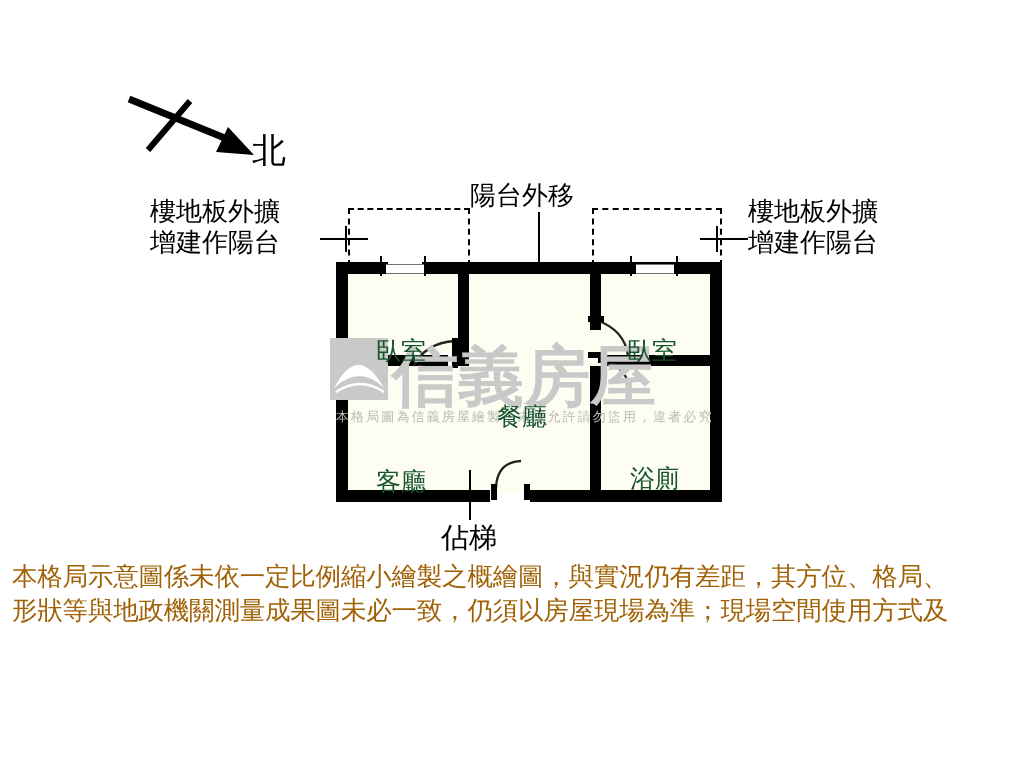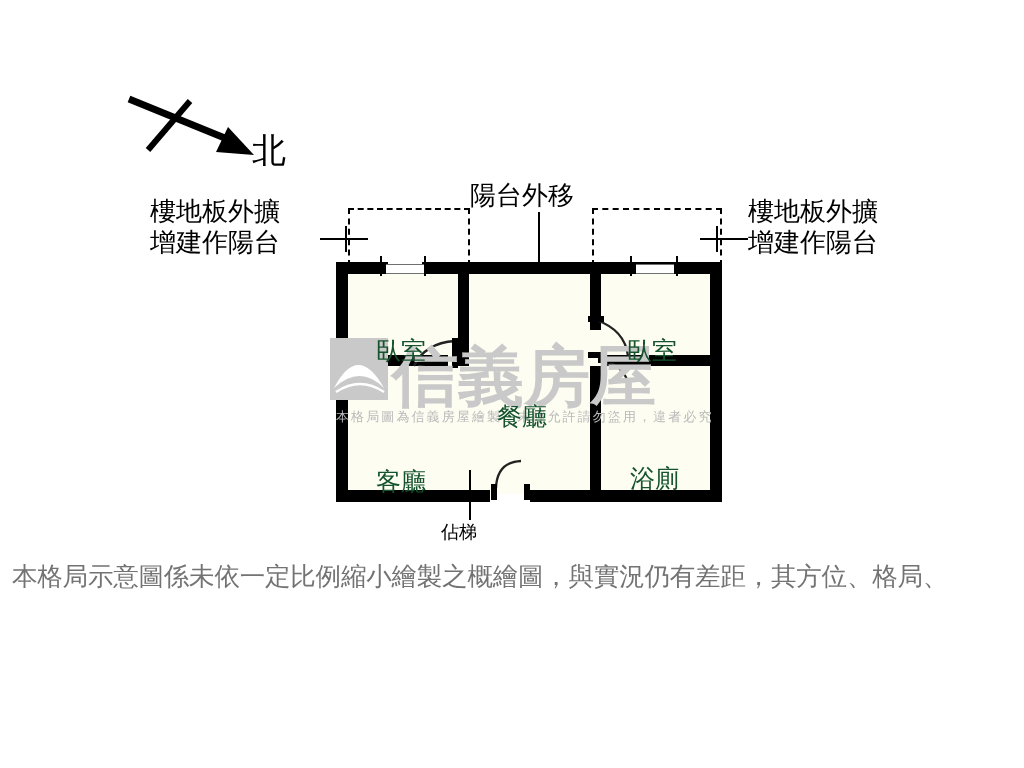--- a/index.html
+++ b/index.html
@@ -43,21 +43,21 @@
     font-size: 26px;
     text-align: left;
   }
   #right-ext-label {
     left: 748px; top: 196px;
     font-size: 26px;
     text-align: left;
   }
   #stairs-label {
     left: 441px; top: 521px;
-    font-size: 18px;
+    font-size: 28px;
   }
 
   .room-label {
     font-family: Liberation Sans, sans-serif;
     color: #14532d;
     font-size: 25px;
     white-space: nowrap;
     margin-top: 37px;
   }
   #room-bed-left  { left: 376px; top: 297px; }
@@ -66,21 +66,21 @@
   #room-living    { left: 376px; top: 428px; }
   #room-bath      { left: 630px; top: 425px; }
 
   
   #disclaimer {
     left: 12px; top: 560px;
     width: 1000px;
     font-family: "DejaVu Serif", "Liberation Serif", serif;
     font-size: 25.5px;
     line-height: 1.33;
-    color: #737373;
+    color: #a16207;
     letter-spacing: -0.2px;
   }
   #disclaimer div { white-space: nowrap; }
 
   
   #watermark {
     left: 330px; top: 336px;
     width: 372px; height: 90px;
     opacity: 1;
     pointer-events: none;
@@ -246,15 +246,16 @@
   </div>
 
   <div class="abs room-label" id="room-bed-left">臥室</div>
   <div class="abs room-label" id="room-bed-right">臥室</div>
   <div class="abs room-label" id="room-dining">餐廳</div>
   <div class="abs room-label" id="room-living">客廳</div>
   <div class="abs room-label" id="room-bath">浴廁</div>
 
   <div class="abs" id="disclaimer">
     <div>本格局示意圖係未依一定比例縮小繪製之概繪圖，與實況仍有差距，其方位、格局、</div>
+    <div>形狀等與地政機關測量成果圖未必一致，仍須以房屋現場為準；現場空間使用方式及</div>
   </div>
 
 </div>
 
 </body></html>

